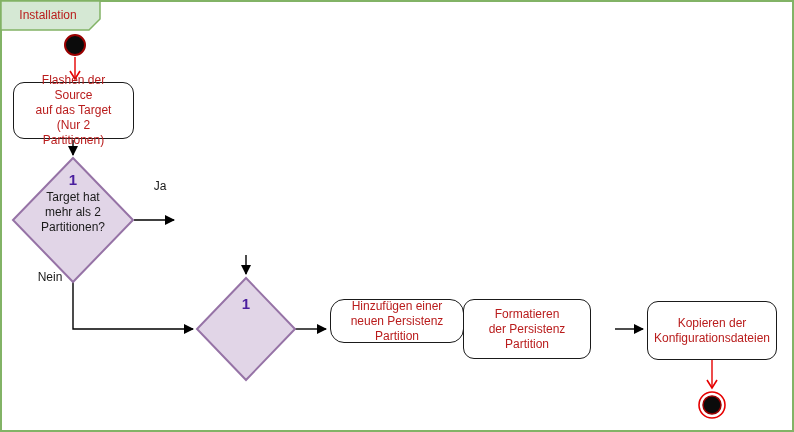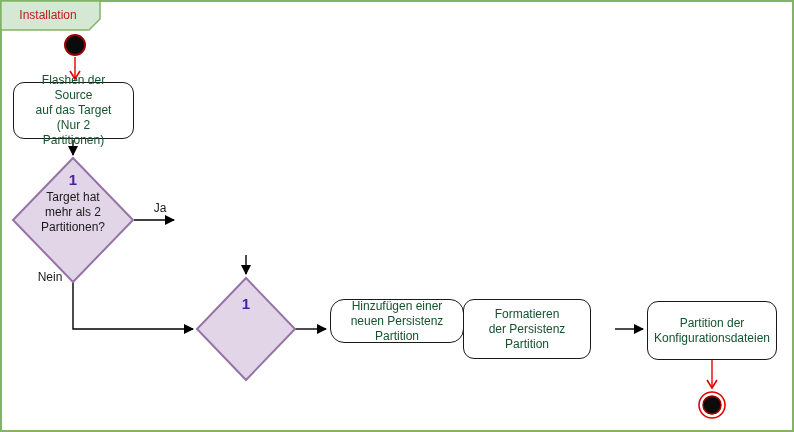--- a/index.html
+++ b/index.html
@@ -2,37 +2,37 @@
 <html><head>
 <meta charset="utf-8">
 <style>
   html,body{margin:0;padding:0;background:#ffffff;font-family:"Liberation Sans",sans-serif;}
   #canvas{position:relative;width:794px;height:432px;background:#ffffff;overflow:hidden;}
   #shapes{position:absolute;left:0;top:0;width:794px;height:432px;}
   .activity{
     position:absolute;box-sizing:border-box;background:#ffffff;
     border:1.5px solid #1a1a1a;border-radius:11px;
     display:flex;align-items:center;justify-content:center;
-    text-align:center;font-size:12px;line-height:15px;color:#14532d;
+    text-align:center;font-size:12px;line-height:15px;color:#b91c1c;
     white-space:pre-line;padding:12px;
   }
   #node-flash{left:13px;top:82px;width:121px;height:57px;}
   #node-remove{left:178px;top:183px;width:133px;height:71px;}
   #node-add{left:330px;top:299px;width:134px;height:44px;border-radius:14px;}
   #node-format{left:463px;top:299px;width:128px;height:60px;}
   #node-copy{left:647px;top:301px;width:130px;height:59px;}
   .decision-overlay{
     position:absolute;left:13px;top:170px;width:120px;
     text-align:center;color:#1a1a1a;pointer-events:none;
   }
   .badge{font-size:15px;font-weight:bold;color:#4a1e9e;line-height:20px;}
   .decision-text{font-size:12px;line-height:15px;white-space:pre-line;}
   #merge-badge{position:absolute;left:226px;top:294px;width:40px;text-align:center;pointer-events:none;}
   .edge-label{position:absolute;font-size:12px;color:#1a1a1a;text-align:center;}
-  #label-ja{left:146px;top:201px;width:28px;}
+  #label-ja{left:146px;top:179px;width:28px;}
   #label-nein{left:28px;top:270px;width:44px;}
   #frame-label{
     position:absolute;left:1px;top:2px;width:94px;height:26px;
     display:flex;align-items:center;justify-content:center;
     font-size:12px;color:#b91c1c;
   }
 </style>
 </head>
 <body>
 
@@ -95,21 +95,21 @@
   <div id="frame-label">Installation</div>
 
   <div class="activity" id="node-flash">Flashen der Source
 auf das Target (Nur 2
 Partitionen)</div>
   <div class="activity" id="node-add">Hinzufügen einer
 neuen Persistenz
 Partition</div>
   <div class="activity" id="node-format">Formatieren
 der Persistenz Partition</div>
-  <div class="activity" id="node-copy">Partition der
+  <div class="activity" id="node-copy">Kopieren der
 Konfigurationsdateien</div>
 
   <div class="decision-overlay">
     <div class="badge">1</div>
     <div class="decision-text">Target hat
 mehr als 2
 Partitionen?</div>
   </div>
 
   <div id="merge-badge" class="badge">1</div>

